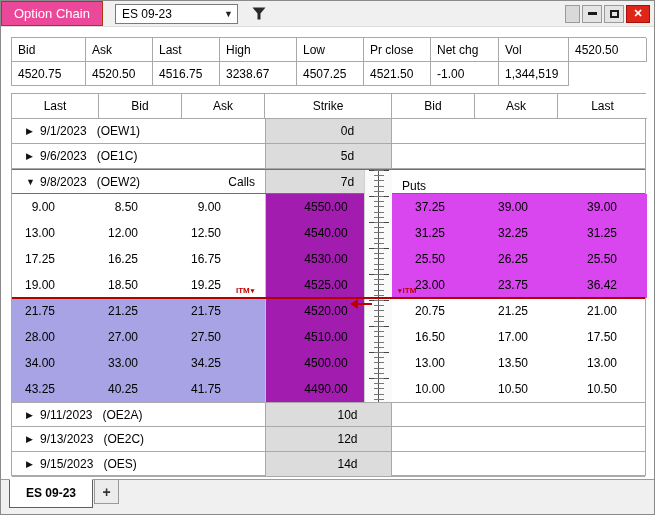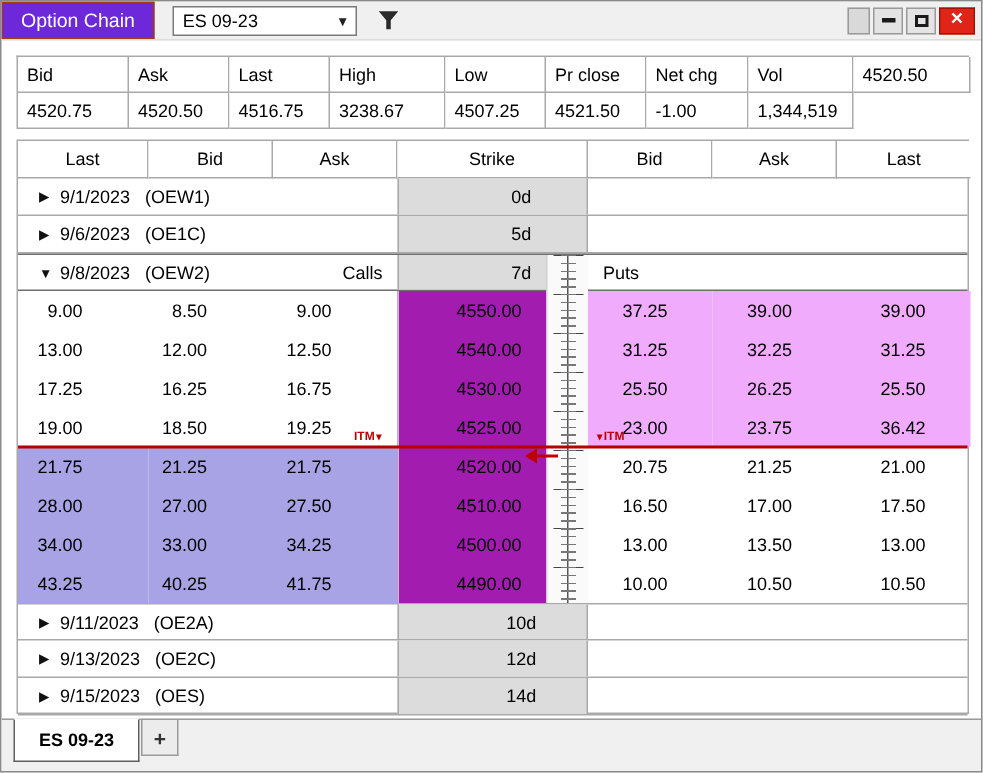--- a/index.html
+++ b/index.html
@@ -21,21 +21,21 @@
 
   
   .titlebar {
     position: absolute; left: 0; top: 0; right: 0; height: 26px;
     background: #f0f0f0;
     border-bottom: 1px solid #dcdcdc;
     display: flex; align-items: center;
   }
   .title-badge {
     height: 25px; padding: 0 12px;
-    background: #6d28d9; border: 1px solid #a93a10;
+    background: #ec4899; border: 1px solid #a93a10;
     color: #fff; font-size: 13px;
     display: flex; align-items: center;
   }
   .symbol-select {
     margin-left: 12px; width: 123px; height: 20px;
     border: 1px solid #7a7a7a; background: #fff;
     display: flex; align-items: center; justify-content: space-between;
     padding: 0 4px 0 6px; cursor: default;
   }
   .dd-arrow { font-size: 9px; color: #222; }
@@ -93,34 +93,34 @@
   .crow.group.expanded { border-top: 1px solid #6f6f6f; border-bottom: 1px solid #6f6f6f; }
   .gleft { grid-column: 1 / 4; display: flex; align-items: center; padding-left: 14px; }
   .tri { font-size: 9px; width: 14px; color: #111; flex: 0 0 auto; }
   .gdate { margin-right: 10px; }
   .calls-label { margin-left: auto; padding-right: 10px; }
   .gstrike {
     grid-column: 4 / 5; background: #dcdcdc;
     border-left: 1px solid #a9a9a9; border-right: 1px solid #a9a9a9;
     display: flex; align-items: center; justify-content: center; padding-left: 38px;
   }
-  .gright { grid-column: 5 / 8; display: flex; align-items: center; padding-left: 10px; }
+  .gright { grid-column: 5 / 8; display: flex; align-items: flex-end; padding-left: 10px; }
 
   .crow.data { height: 26px; }
   .dc {
     display: flex; align-items: center; justify-content: flex-end;
     padding-right: 44px; white-space: nowrap;
   }
   .dc.put { padding-right: 30px; }
   .scell {
     background: #a21caf;
     border-left: 1px solid #c2c2c2; border-right: 6px solid #737373;
     justify-content: center; padding: 0;
   }
-  .row-putitm .put-side { background: #f0abfc; padding-left: 36px; }
+  .row-putitm .put-side { background: #d946ef; padding-left: 36px; }
   .row-callitm .call-side { background: #a8a3e4; }
 
   
   .ruler {
     position: absolute; left: 352px; top: 76px; width: 28px; height: 232px;
     background: #fafafa; border-left: 1px solid #cfcfcf;
     pointer-events: none; z-index: 3;
   }
   .ruler::before {
     content: ""; position: absolute; left: 13px; top: 0; bottom: 0;

